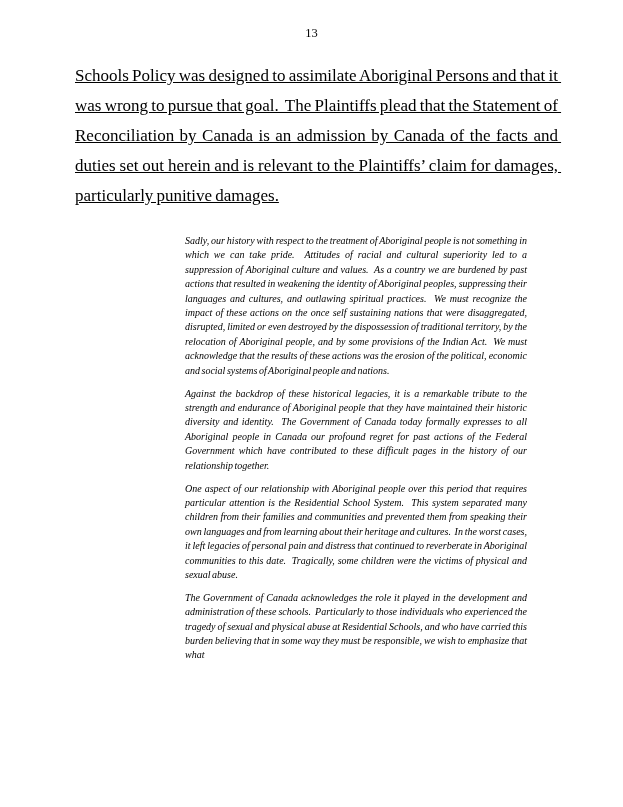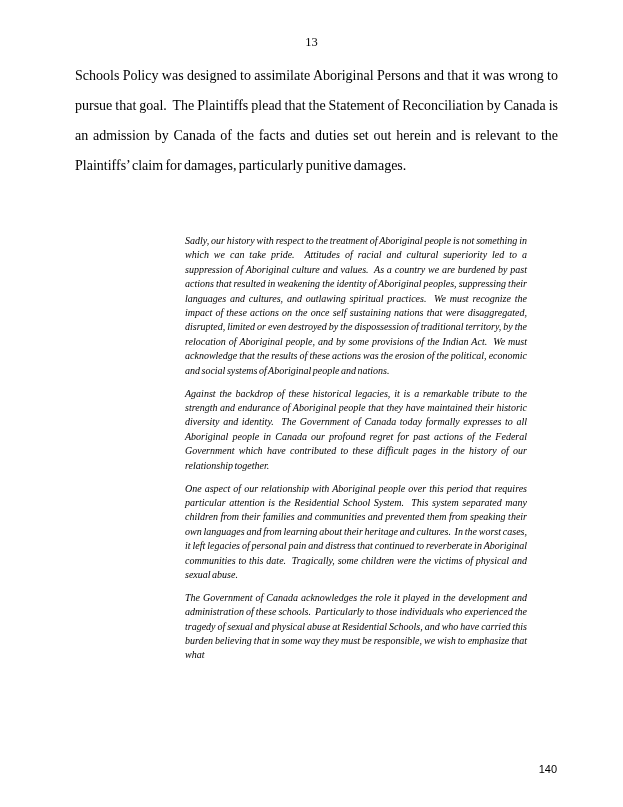--- a/index.html
+++ b/index.html
@@ -11,34 +11,35 @@
     position: relative;
     width: 623px;
     height: 807px;
     background: #ffffff;
     color: #000000;
     font-family: "Liberation Serif", "DejaVu Serif", serif;
     overflow: hidden;
   }
   .header-page-number {
     position: absolute;
-    top: 35px;
+    top: 26px;
     left: 0;
     width: 623px;
     text-align: center;
     font-size: 12.5px;
     line-height: 14px;
   }
   .body-block {
     position: absolute;
     left: 75px;
     width: 483px;
-    font-size: 14px;
+    font-size: 17px;
     line-height: 30px;
     word-spacing: -1.2px;
+    text-decoration: underline;
   }
   .opening-paragraph {
     top: 61px;
     text-align: justify;
     white-space: pre-wrap;
   }
   .numbered-paragraph {
     top: 193px;
     text-align: left;
   }
@@ -82,15 +83,14 @@
   <div class="body-block opening-paragraph">Schools Policy was designed to assimilate Aboriginal Persons and that it was wrong to pursue that goal.  The Plaintiffs plead that the Statement of Reconciliation by Canada is an admission by Canada of the facts and duties set out herein and is relevant to the Plaintiffs’ claim for damages, particularly punitive damages.</div>
 
 
   <div class="quote-block">
     <p>Sadly, our history with respect to the treatment of Aboriginal people is not something in which we can take pride.  Attitudes of racial and cultural superiority led to a suppression of Aboriginal culture and values.  As a country we are burdened by past actions that resulted in weakening the identity of Aboriginal peoples, suppressing their languages and cultures, and outlawing spiritual practices.  We must recognize the impact of these actions on the once self sustaining nations that were disaggregated, disrupted, limited or even destroyed by the dispossession of traditional territory, by the relocation of Aboriginal people, and by some provisions of the Indian Act.  We must acknowledge that the results of these actions was the erosion of the political, economic and social systems of Aboriginal people and nations.</p>
     <p>Against the backdrop of these historical legacies, it is a remarkable tribute to the strength and endurance of Aboriginal people that they have maintained their historic diversity and identity.  The Government of Canada today formally expresses to all Aboriginal people in Canada our profound regret for past actions of the Federal Government which have contributed to these difficult pages in the history of our relationship together.</p>
     <p>One aspect of our relationship with Aboriginal people over this period that requires particular attention is the Residential School System.  This system separated many children from their families and communities and prevented them from speaking their own languages and from learning about their heritage and cultures.  In the worst cases, it left legacies of personal pain and distress that continued to reverberate in Aboriginal communities to this date.  Tragically, some children were the victims of physical and sexual abuse.</p>
     <p>The Government of Canada acknowledges the role it played in the development and administration of these schools.  Particularly to those individuals who experienced the tragedy of sexual and physical abuse at Residential Schools, and who have carried this burden believing that in some way they must be responsible, we wish to emphasize that what</p>
   </div>
 
-  <div class="footer-page-number">140</div>
 
 </div>
 
 </body></html>

